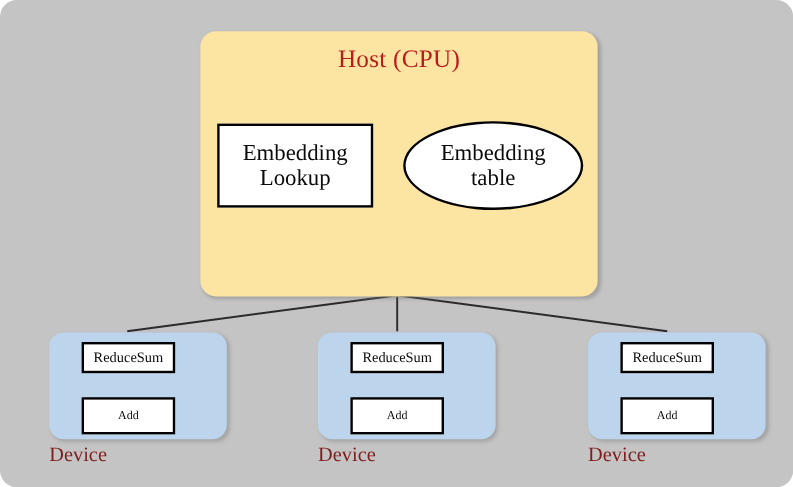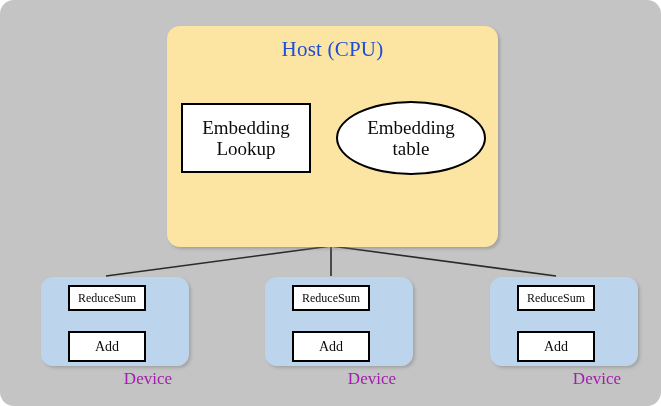--- a/index.html
+++ b/index.html
@@ -45,21 +45,21 @@
     border-radius: 13px;
     box-shadow: 2px 2px 3px rgba(120,120,120,0.45);
   }
   .host-title {
     position: absolute;
     left: 0;
     top: 11px;
     width: 331px;
     text-align: center;
     font-size: 21px;
-    color: #1d4ed8;
+    color: #b91c1c;
     letter-spacing: 0.2px;
   }
   .lookup-box {
     position: absolute;
     left: 181px;
     top: 103px;
     width: 130px;
     height: 70px;
     background: #ffffff;
     border: 2px solid #000000;
@@ -117,29 +117,29 @@
     top: 8px;
     width: 78px;
     height: 26px;
     font-size: 12px;
   }
   .op-add {
     left: 27px;
     top: 54px;
     width: 78px;
     height: 31px;
-    font-size: 14px;
+    font-size: 10px;
   }
   .device-label {
     position: absolute;
     top: 369px;
     width: 131px;
-    text-align: right;
+    text-align: left;
     font-size: 17px;
-    color: #a21caf;
+    color: #7f1d1d;
   }
   .label-1 { left: 41px; }
   .label-2 { left: 265px; }
   .label-3 { left: 490px; }
 </style>
 </head>
 <body>
 
 <div id="canvas">
 

